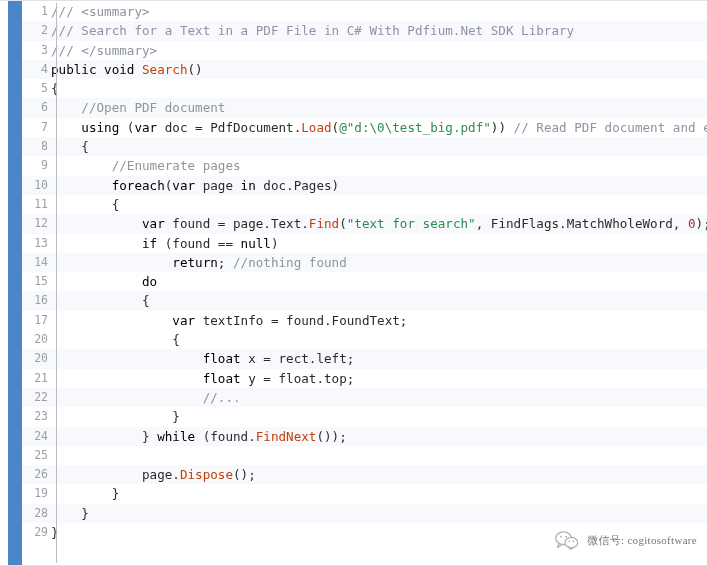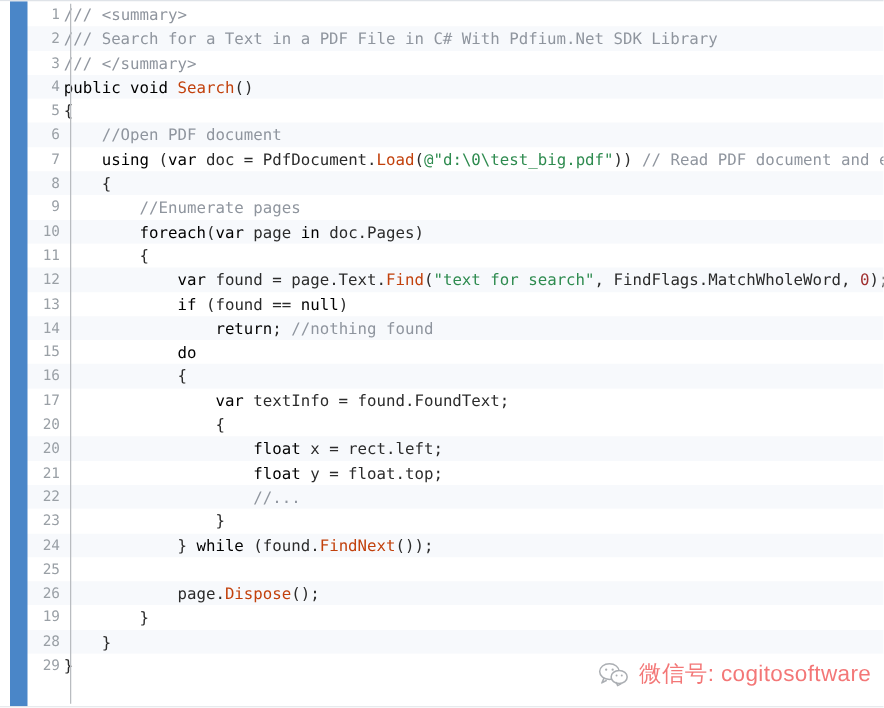--- a/index.html
+++ b/index.html
@@ -113,23 +113,23 @@
     right: 10px;
     bottom: 14px;
     display: flex;
     align-items: center;
     gap: 7px;
     z-index: 5;
     opacity: 0.72;
     pointer-events: none;
   }
   .watermark .wm-text {
-    font-family: Liberation Sans, sans-serif;
-    font-size: 18px;
-    color: #ef4444;
+    font-family: Liberation Serif, serif;
+    font-size: 11px;
+    color: #404040;
     letter-spacing: 0.3px;
     white-space: nowrap;
   }
   .wechat-icon {
     width: 26px;
     height: 22px;
     flex: 0 0 auto;
   }
 </style>
 </head>

